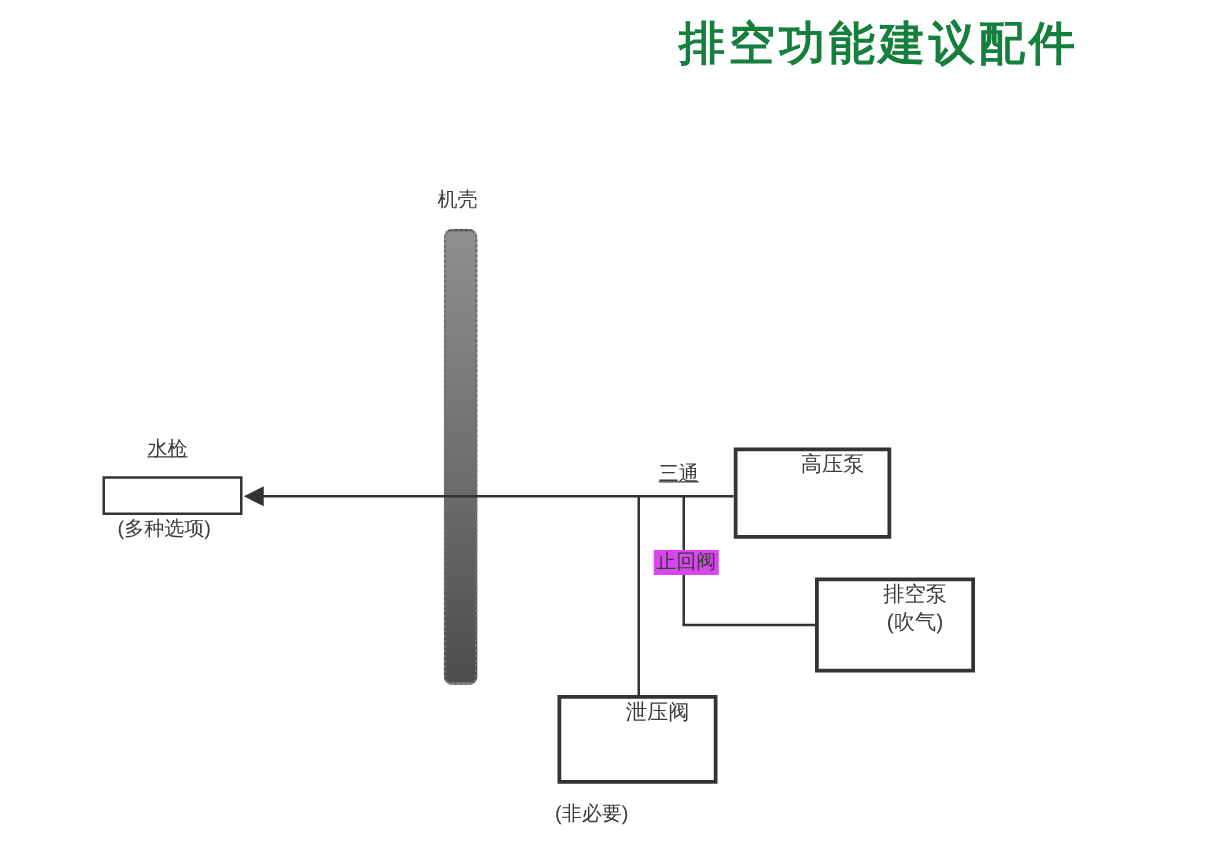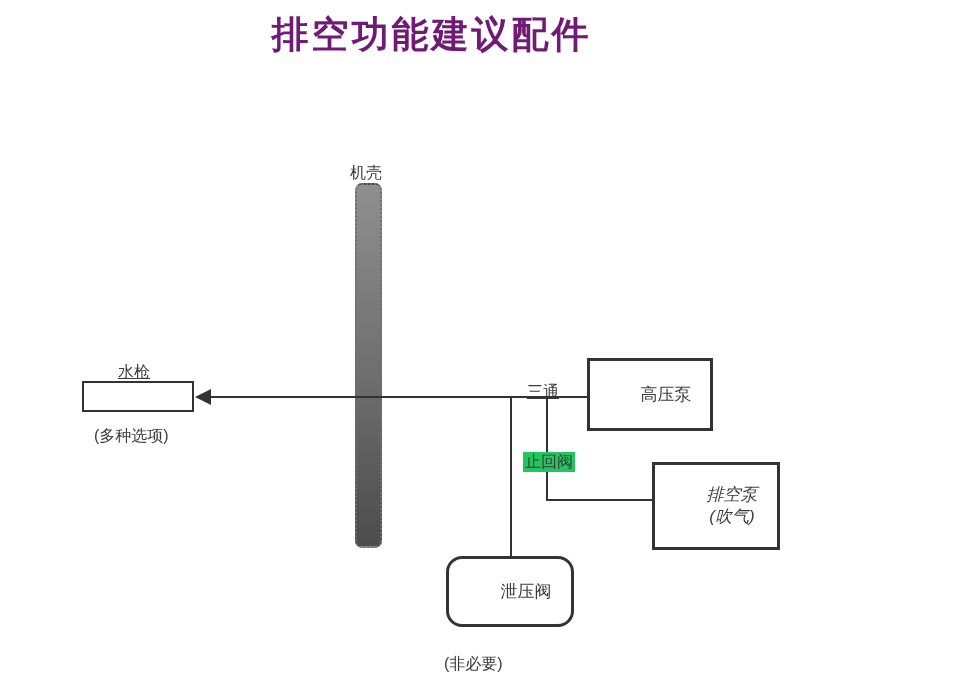--- a/index.html
+++ b/index.html
@@ -14,35 +14,34 @@
     background: #ffffff;
     overflow: hidden;
     font-family: "Liberation Sans", "DejaVu Sans", sans-serif;
   }
   .abs { position: absolute; }
 
   .title {
     left: 0;
     right: 110px;
     top: 10px;
-    text-align: center;
+    text-align: right;
     font-family: "Liberation Serif", "DejaVu Serif", serif;
     font-weight: 700;
     font-size: 37px;
     letter-spacing: 3px;
-    color: #701a75;
+    color: #15803d;
     white-space: nowrap;
   }
 
   .label {
     font-size: 16px;
     color: #3b3b3b;
     white-space: nowrap;
     line-height: 20px;
-    margin-top: 12px;
   }
 
   
   .casing-bar {
     left: 355px;
     top: 183px;
     width: 27px;
     height: 365px;
     border-radius: 7px;
     background: linear-gradient(to bottom, #8f8f8f 0%, #6d6d6d 55%, #4c4c4c 100%);
@@ -80,38 +79,38 @@
   }
 
   
   .dbox {
     border: 3px solid #333333;
     background: #ffffff;
     box-sizing: border-box;
     display: flex;
     flex-direction: column;
     align-items: center;
-    justify-content: center;
+    justify-content: flex-start;
     font-size: 17px;
     color: #3b3b3b;
     text-align: center;
     z-index: 4;
     line-height: 22px;
     padding-left: 32px;
   }
   .water-gun-box      { left: 82px;  top: 381px; width: 112px; height: 31px; border-width: 2.5px; }
   .high-pump-box      { left: 587px; top: 358px; width: 126px; height: 73px; }
-  .drain-pump-box     { left: 652px; top: 462px; width: 128px; height: 88px; font-style: italic; }
-  .relief-valve-box   { left: 446px; top: 556px; width: 128px; height: 71px; border-radius: 16px; }
+  .drain-pump-box     { left: 652px; top: 462px; width: 128px; height: 76px; }
+  .relief-valve-box   { left: 446px; top: 556px; width: 128px; height: 71px; }
 
   
   .water-gun-label    { left: 118px; top: 350px; text-decoration: underline; }
   .water-gun-note     { left: 94px;  top: 414px; text-align: right; }
   .tee-label          { left: 527px; top: 370px; text-decoration: underline; }
-  .check-valve-label  { left: 523px; top: 440px; background: #22c55e; padding: 0 2px; z-index: 5; }
+  .check-valve-label  { left: 523px; top: 440px; background: #d946ef; padding: 0 2px; z-index: 5; }
   .relief-valve-note  { left: 444px; top: 642px; }
 </style>
 </head>
 <body>
 
 <div id="canvas">
 
   <div class="abs title">排空功能建议配件</div>
 
   <div class="abs label casing-label">机壳</div>

